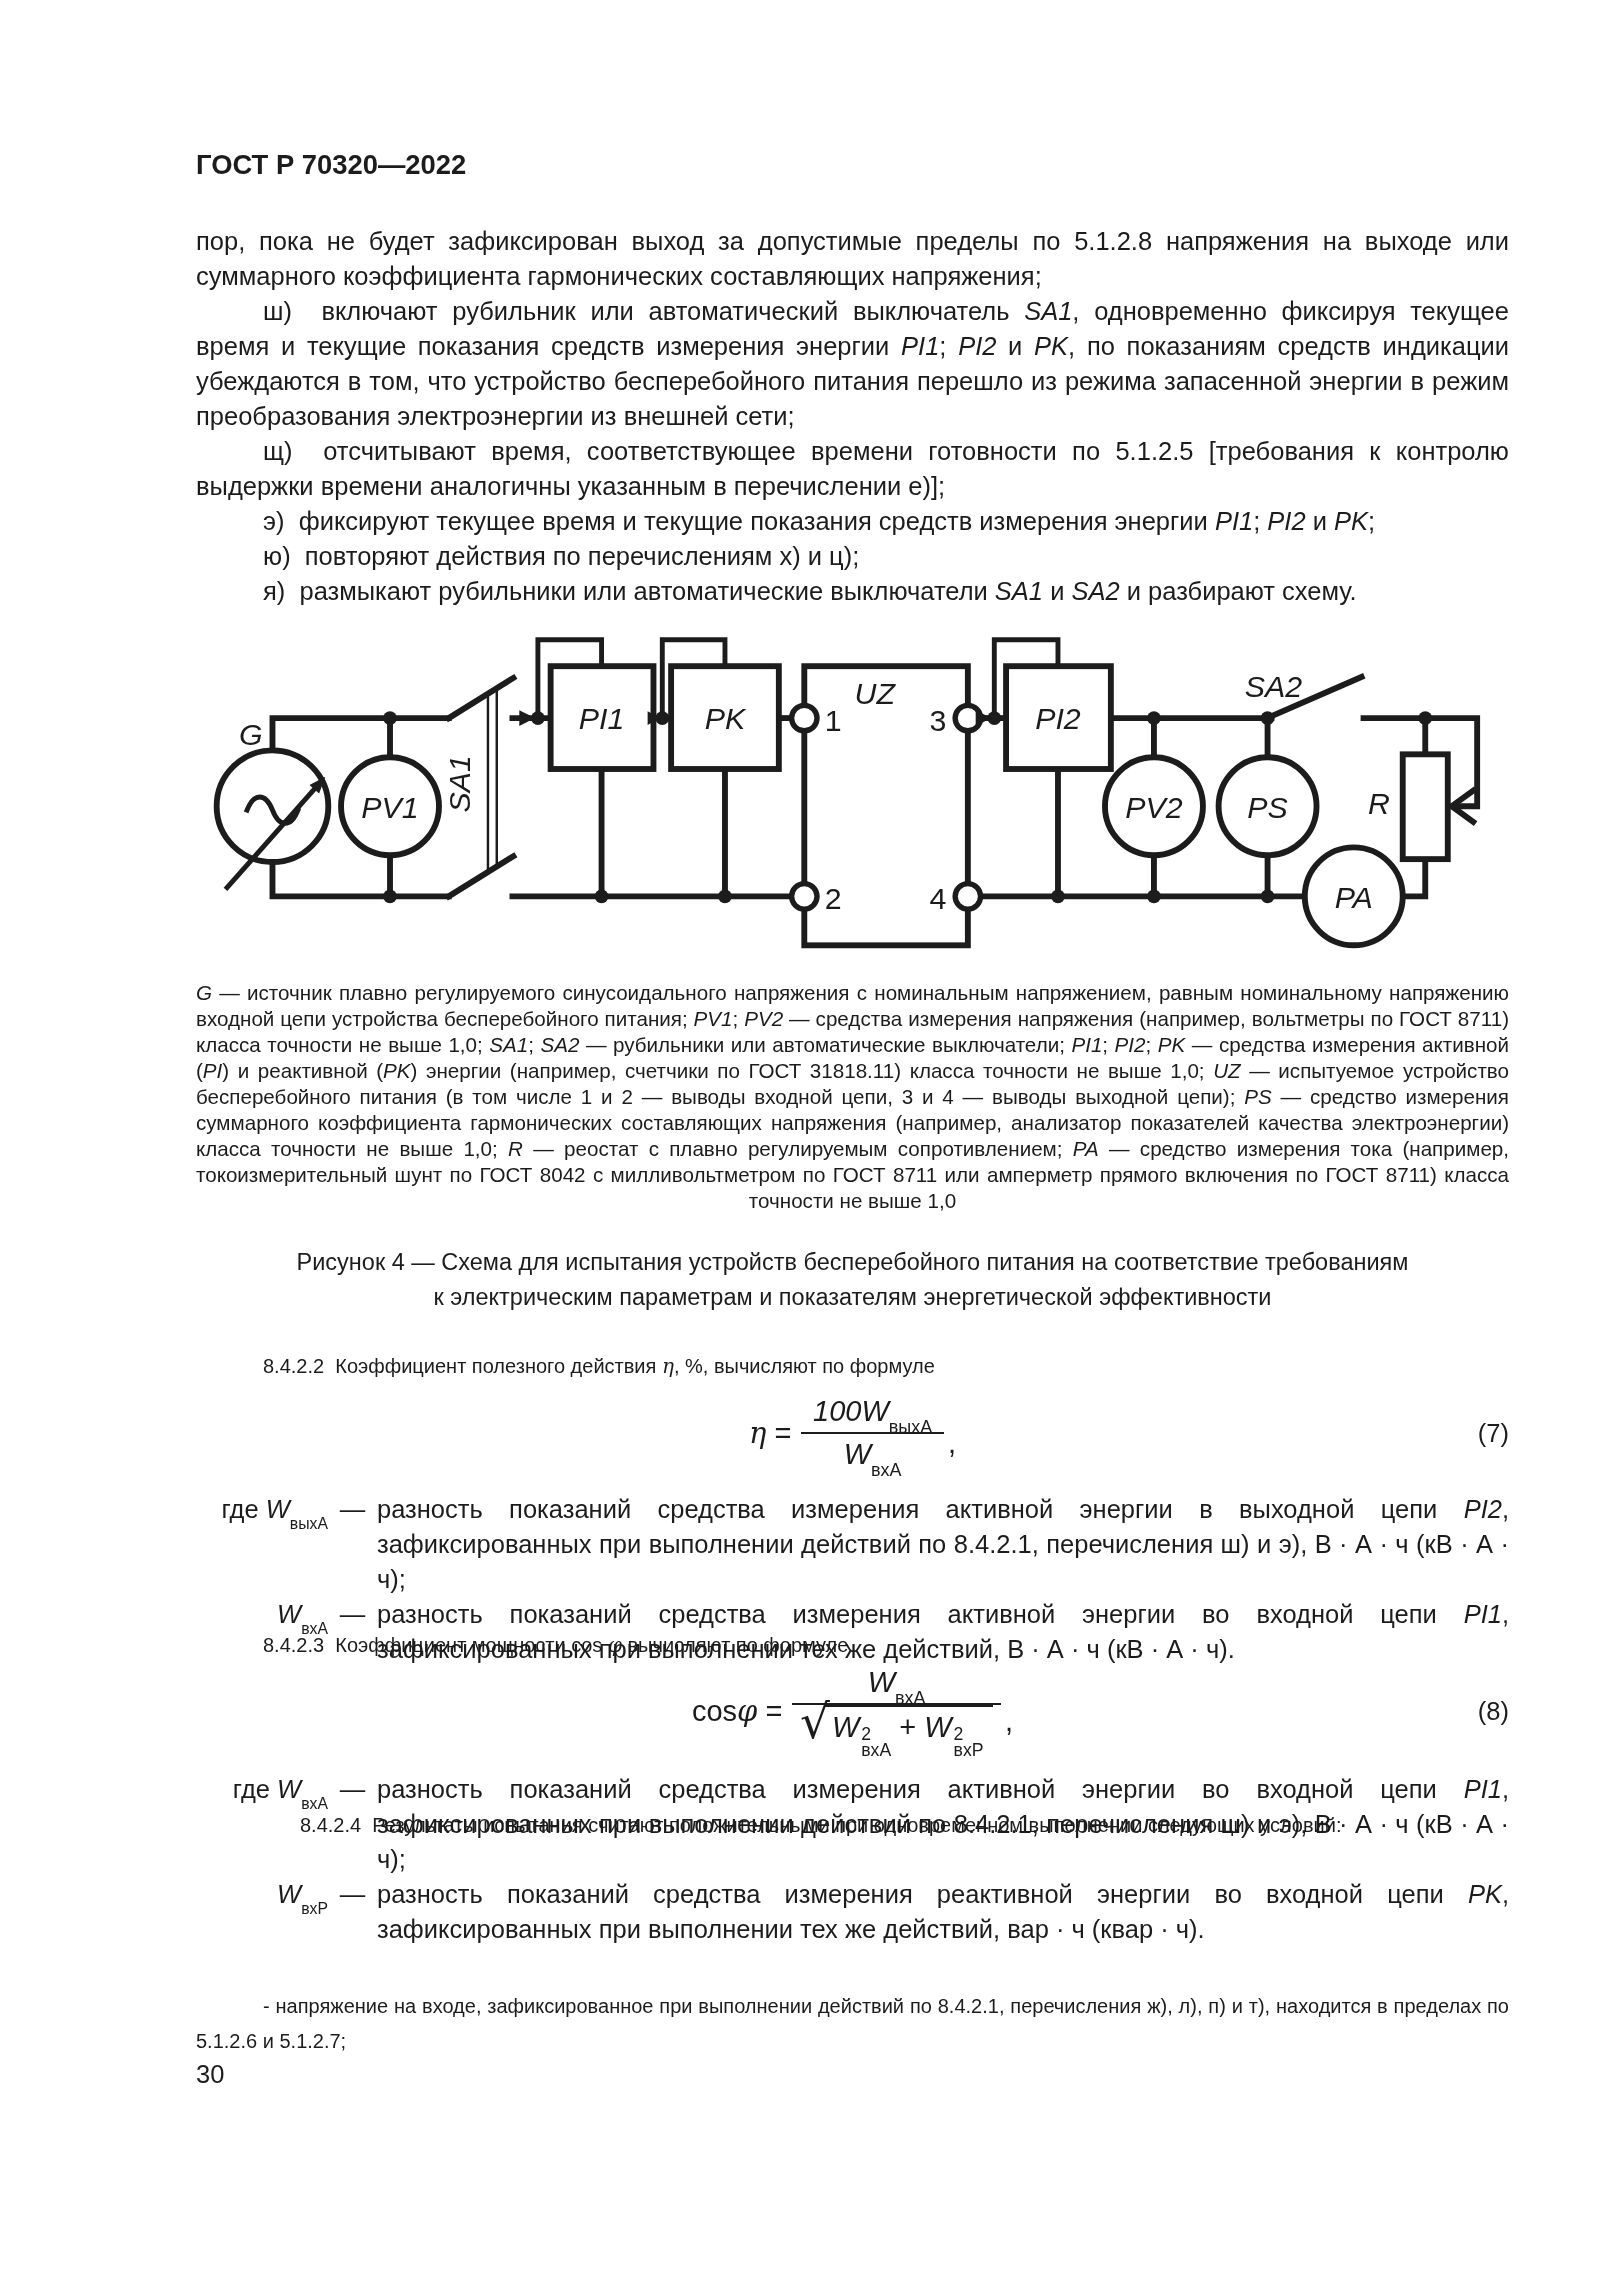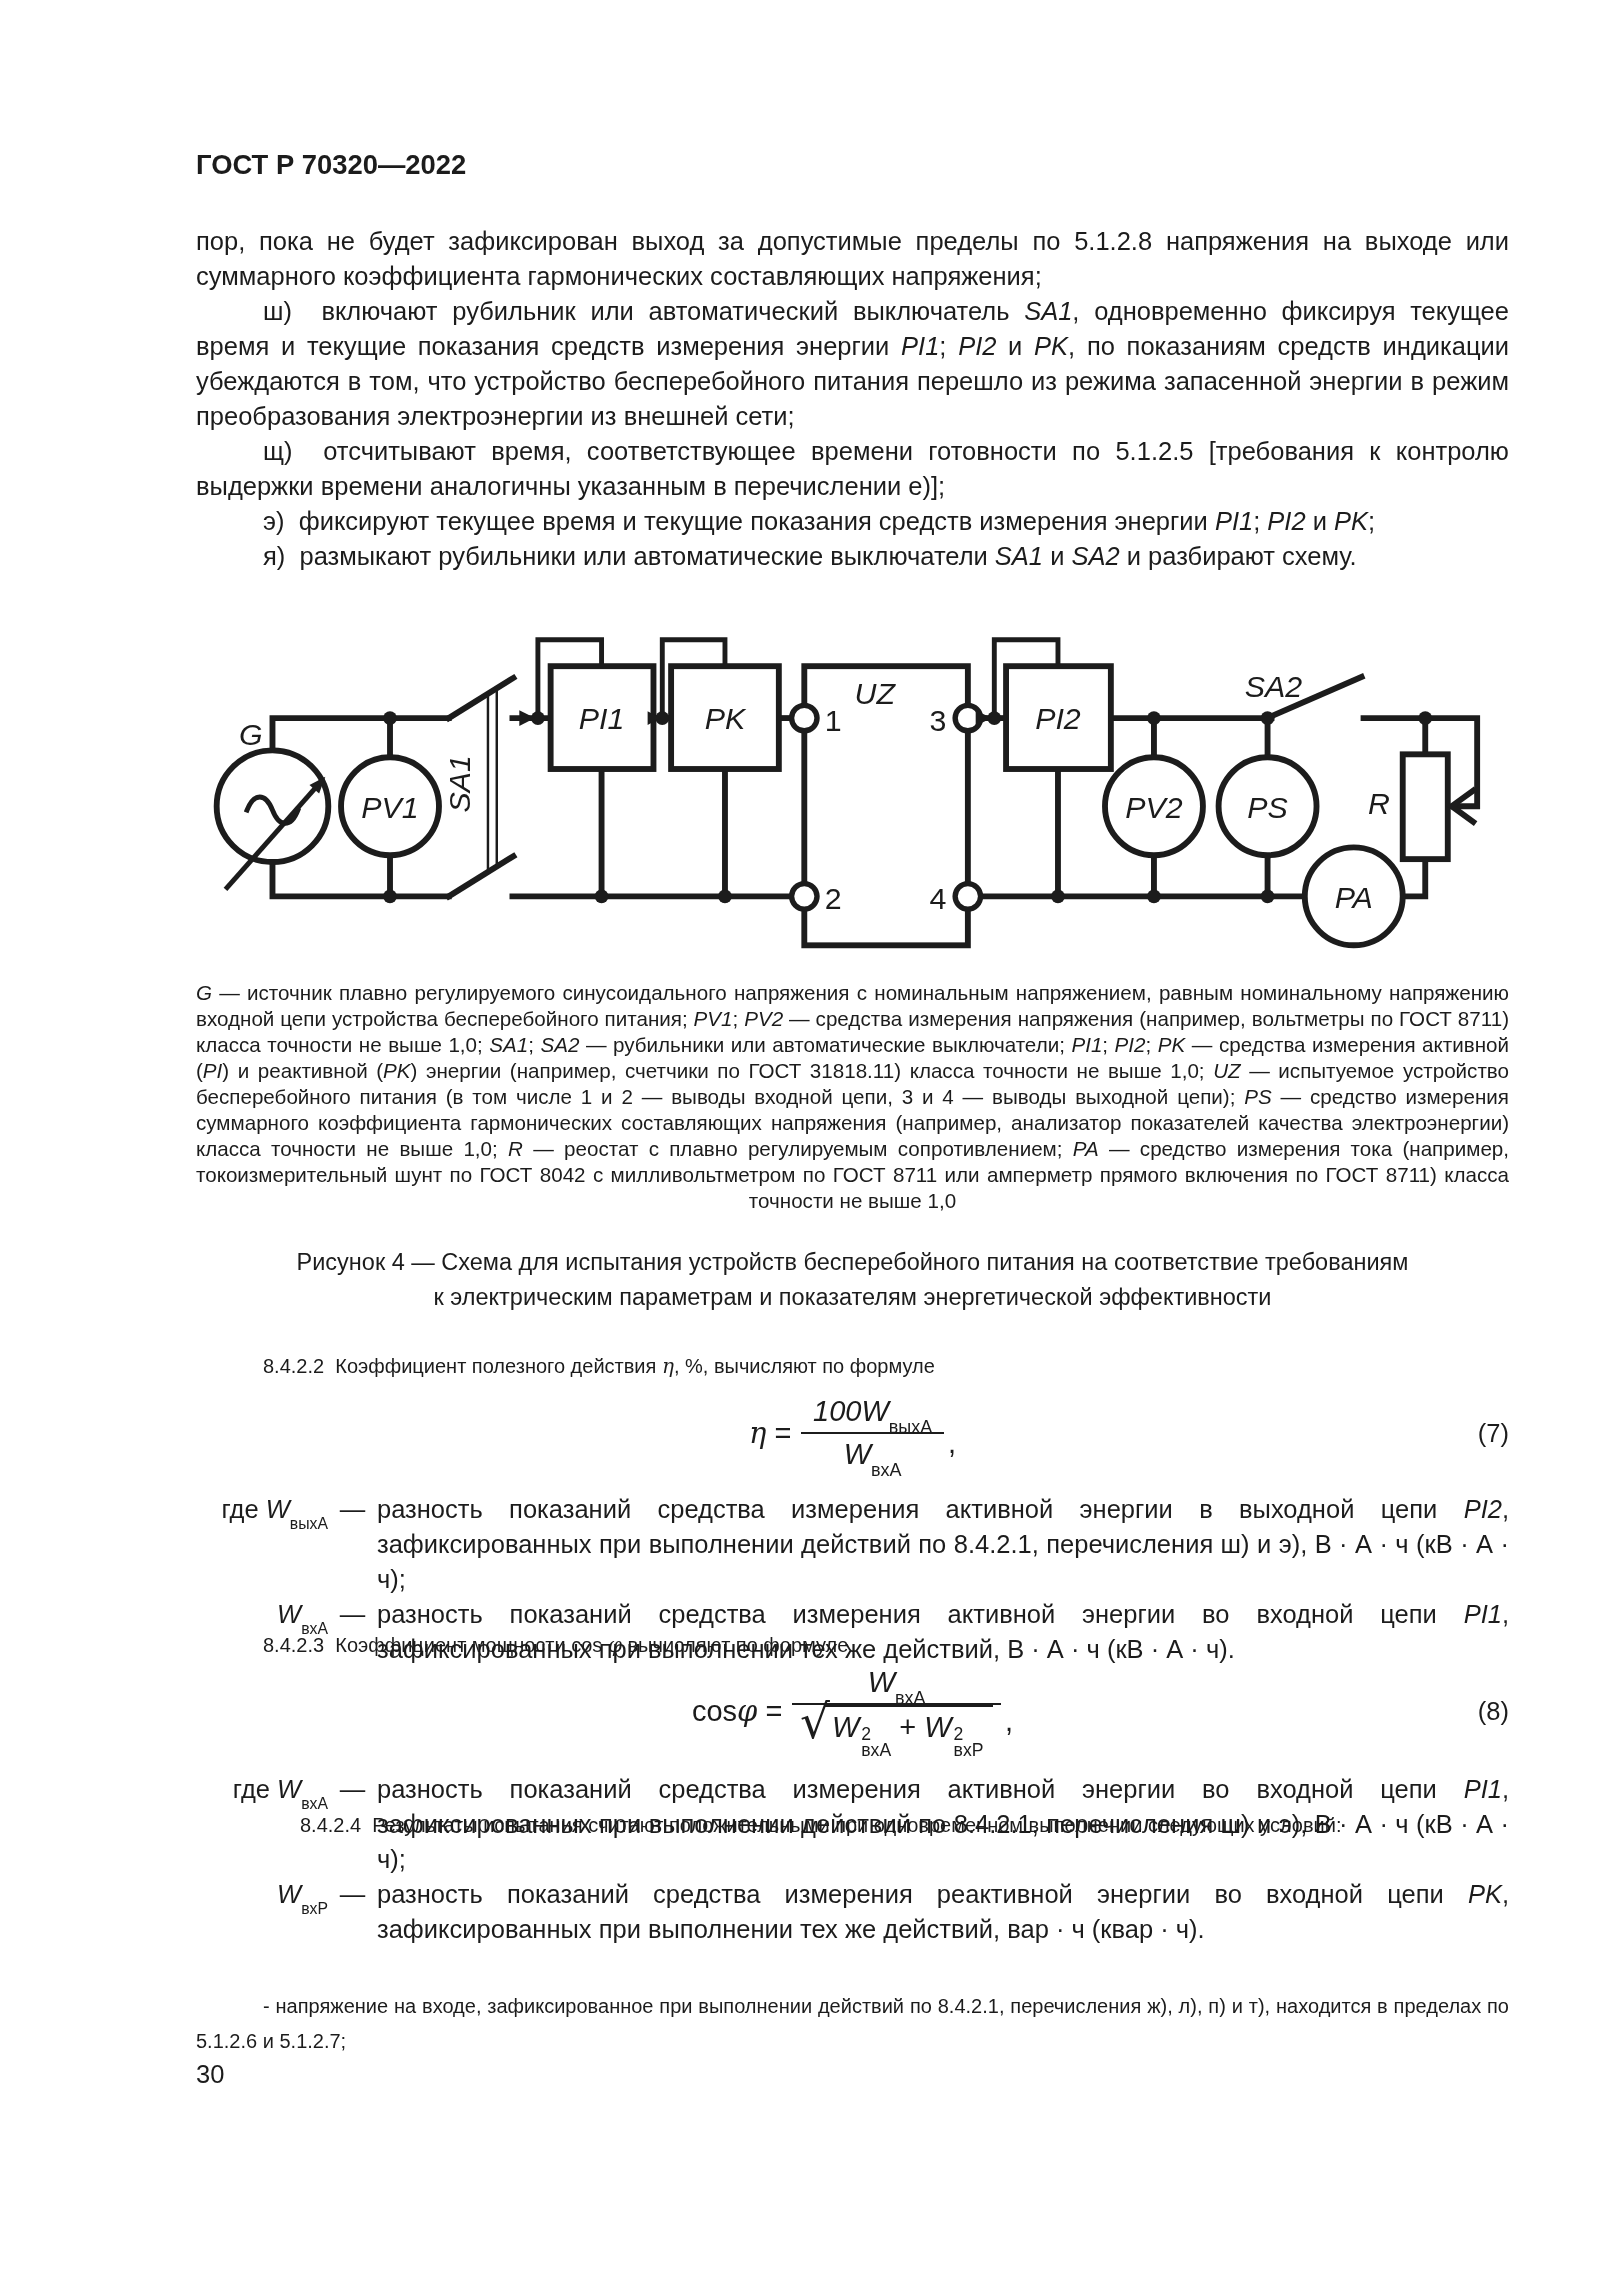--- a/index.html
+++ b/index.html
@@ -62,20 +62,21 @@
 
 <div class="page">
 
   <div class="abs doc-header">ГОСТ Р 70320—2022</div>
 
   <div class="abs bodytext" style="top:224px;">
     <p>пор, пока не будет зафиксирован выход за допустимые пределы по 5.1.2.8 напряжения на выходе или суммарного коэффициента гармонических составляющих напряжения;</p>
     <p class="ind">ш)&nbsp; включают рубильник или автоматический выключатель <i>SA1</i>, одновременно фиксируя текущее время и текущие показания средств измерения энергии <i>PI1</i>; <i>PI2</i> и <i>PK</i>, по показаниям средств индикации убеждаются в том, что устройство бесперебойного питания перешло из режима запасенной энергии в режим преобразования электроэнергии из внешней сети;</p>
     <p class="ind">щ)&nbsp; отсчитывают время, соответствующее времени готовности по 5.1.2.5 [требования к контролю выдержки времени аналогичны указанным в перечислении е)];</p>
     <p class="ind">э)&nbsp; фиксируют текущее время и текущие показания средств измерения энергии <i>PI1</i>; <i>PI2</i> и <i>PK</i>;</p>
+    <p class="ind">ю)&nbsp; повторяют действия по перечислениям х) и ц);</p>
     <p class="ind">я)&nbsp; размыкают рубильники или автоматические выключатели <i>SA1</i> и <i>SA2</i> и разбирают схему.</p>
   </div>
 
   <svg width="1431" height="333" viewBox="130 640 1460 340">
 
     <g>
       <path class="wire" d="M278,767 L278,733 L458,733"></path>
       <path class="wire" d="M278,879 L278,915 L458,915"></path>
       <path class="wire" d="M398,733 L398,774"></path>
       <path class="wire" d="M398,872 L398,915"></path>

